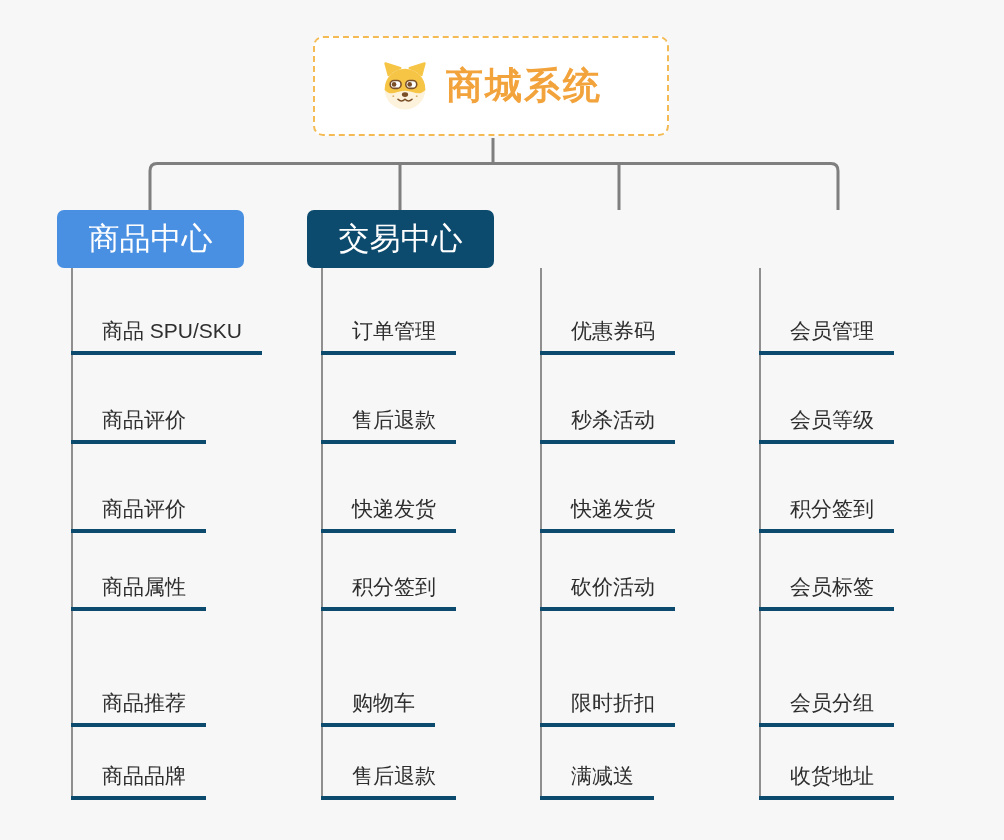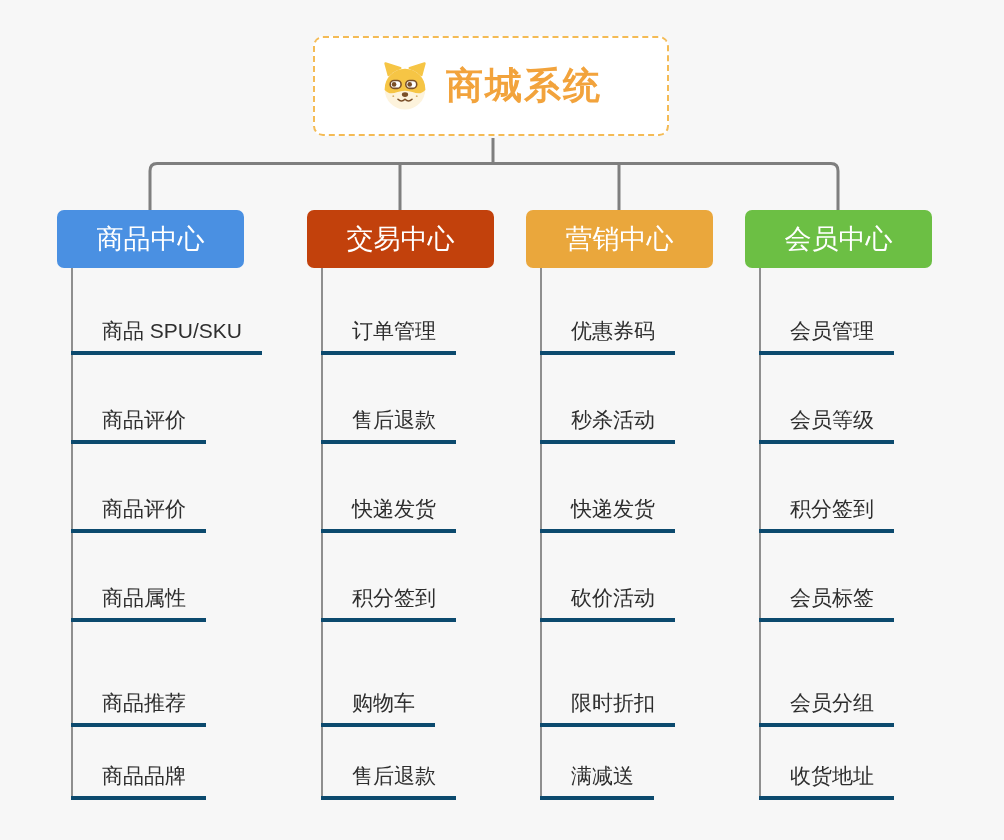--- a/index.html
+++ b/index.html
@@ -30,21 +30,21 @@
     letter-spacing: 2px;
   }
   .root-icon { width: 50px; height: 50px; flex: 0 0 auto; }
 
   
   .branch-header {
     position: absolute; top: 210px;
     width: 187px; height: 58px;
     border-radius: 7px;
     display: flex; align-items: center; justify-content: center;
-    color: #ffffff; font-size: 27px;
+    color: #ffffff; font-size: 31px;
     box-sizing: border-box;
   }
   .bh-0 { left: 57px; }
   .bh-1 { left: 307px; }
   .bh-2 { left: 526px; }
   .bh-3 { left: 745px; }
 
   
   .branch-col { position: absolute; top: 268px; width: 230px; }
   .bc-0 { left: 71px; }
@@ -59,21 +59,21 @@
     position: absolute; left: 0;
     width: max-content;
     padding: 0 20px 5px 31px;
     line-height: 30px; font-size: 21px; color: #2e2e2e;
     border-bottom: 4px solid #0c4a6e;
     white-space: nowrap;
   }
   .leaf-0 { top: 48px; }
   .leaf-1 { top: 137px; }
   .leaf-2 { top: 226px; }
-  .leaf-3 { top: 315px; }
+  .leaf-3 { top: 304px; }
   .leaf-4 { top: 420px; text-align: right; }
   .leaf-5 { top: 493px; }
 </style>
 </head>
 <body>
 
 <div class="canvas">
 
   <svg class="connector-svg" width="1004" height="840">
     <path d="M493 138 V163" stroke="#7f7f7f" stroke-width="3" fill="none"></path>
@@ -96,28 +96,22 @@
       <path d="M23 49 q4.5 4.5 9 0 q4.5 4.5 9 0" stroke="#7a4f28" stroke-width="2" fill="none" stroke-linecap="round"></path>
       <circle cx="17" cy="45" r="1.2" fill="#d8b06a"></circle>
       <circle cx="47" cy="45" r="1.2" fill="#d8b06a"></circle>
     </svg>
     <span class="root-title">商城系统</span>
   </div>
 
   <div class="branch-header bh-0" style="background: rgb(74, 144, 226);">
     <span>商品中心</span>
   </div>
-  <div class="branch-header bh-1" style="background: #c2410c;">
+  <div class="branch-header bh-1" style="background: #0c4a6e;">
     <span>交易中心</span>
-  </div>
-  <div class="branch-header bh-2" style="background: rgb(234, 167, 60);">
-    <span>营销中心</span>
-  </div>
-  <div class="branch-header bh-3" style="background: rgb(108, 191, 68);">
-    <span>会员中心</span>
   </div>
 
   <div class="branch-col bc-0">
     <div class="trunk"></div>
     <div class="leaf leaf-0">商品 SPU/SKU</div>
     <div class="leaf leaf-1">商品评价</div>
     <div class="leaf leaf-2">商品评价</div>
     <div class="leaf leaf-3">商品属性</div>
     <div class="leaf leaf-4">商品推荐</div>
     <div class="leaf leaf-5">商品品牌</div>

